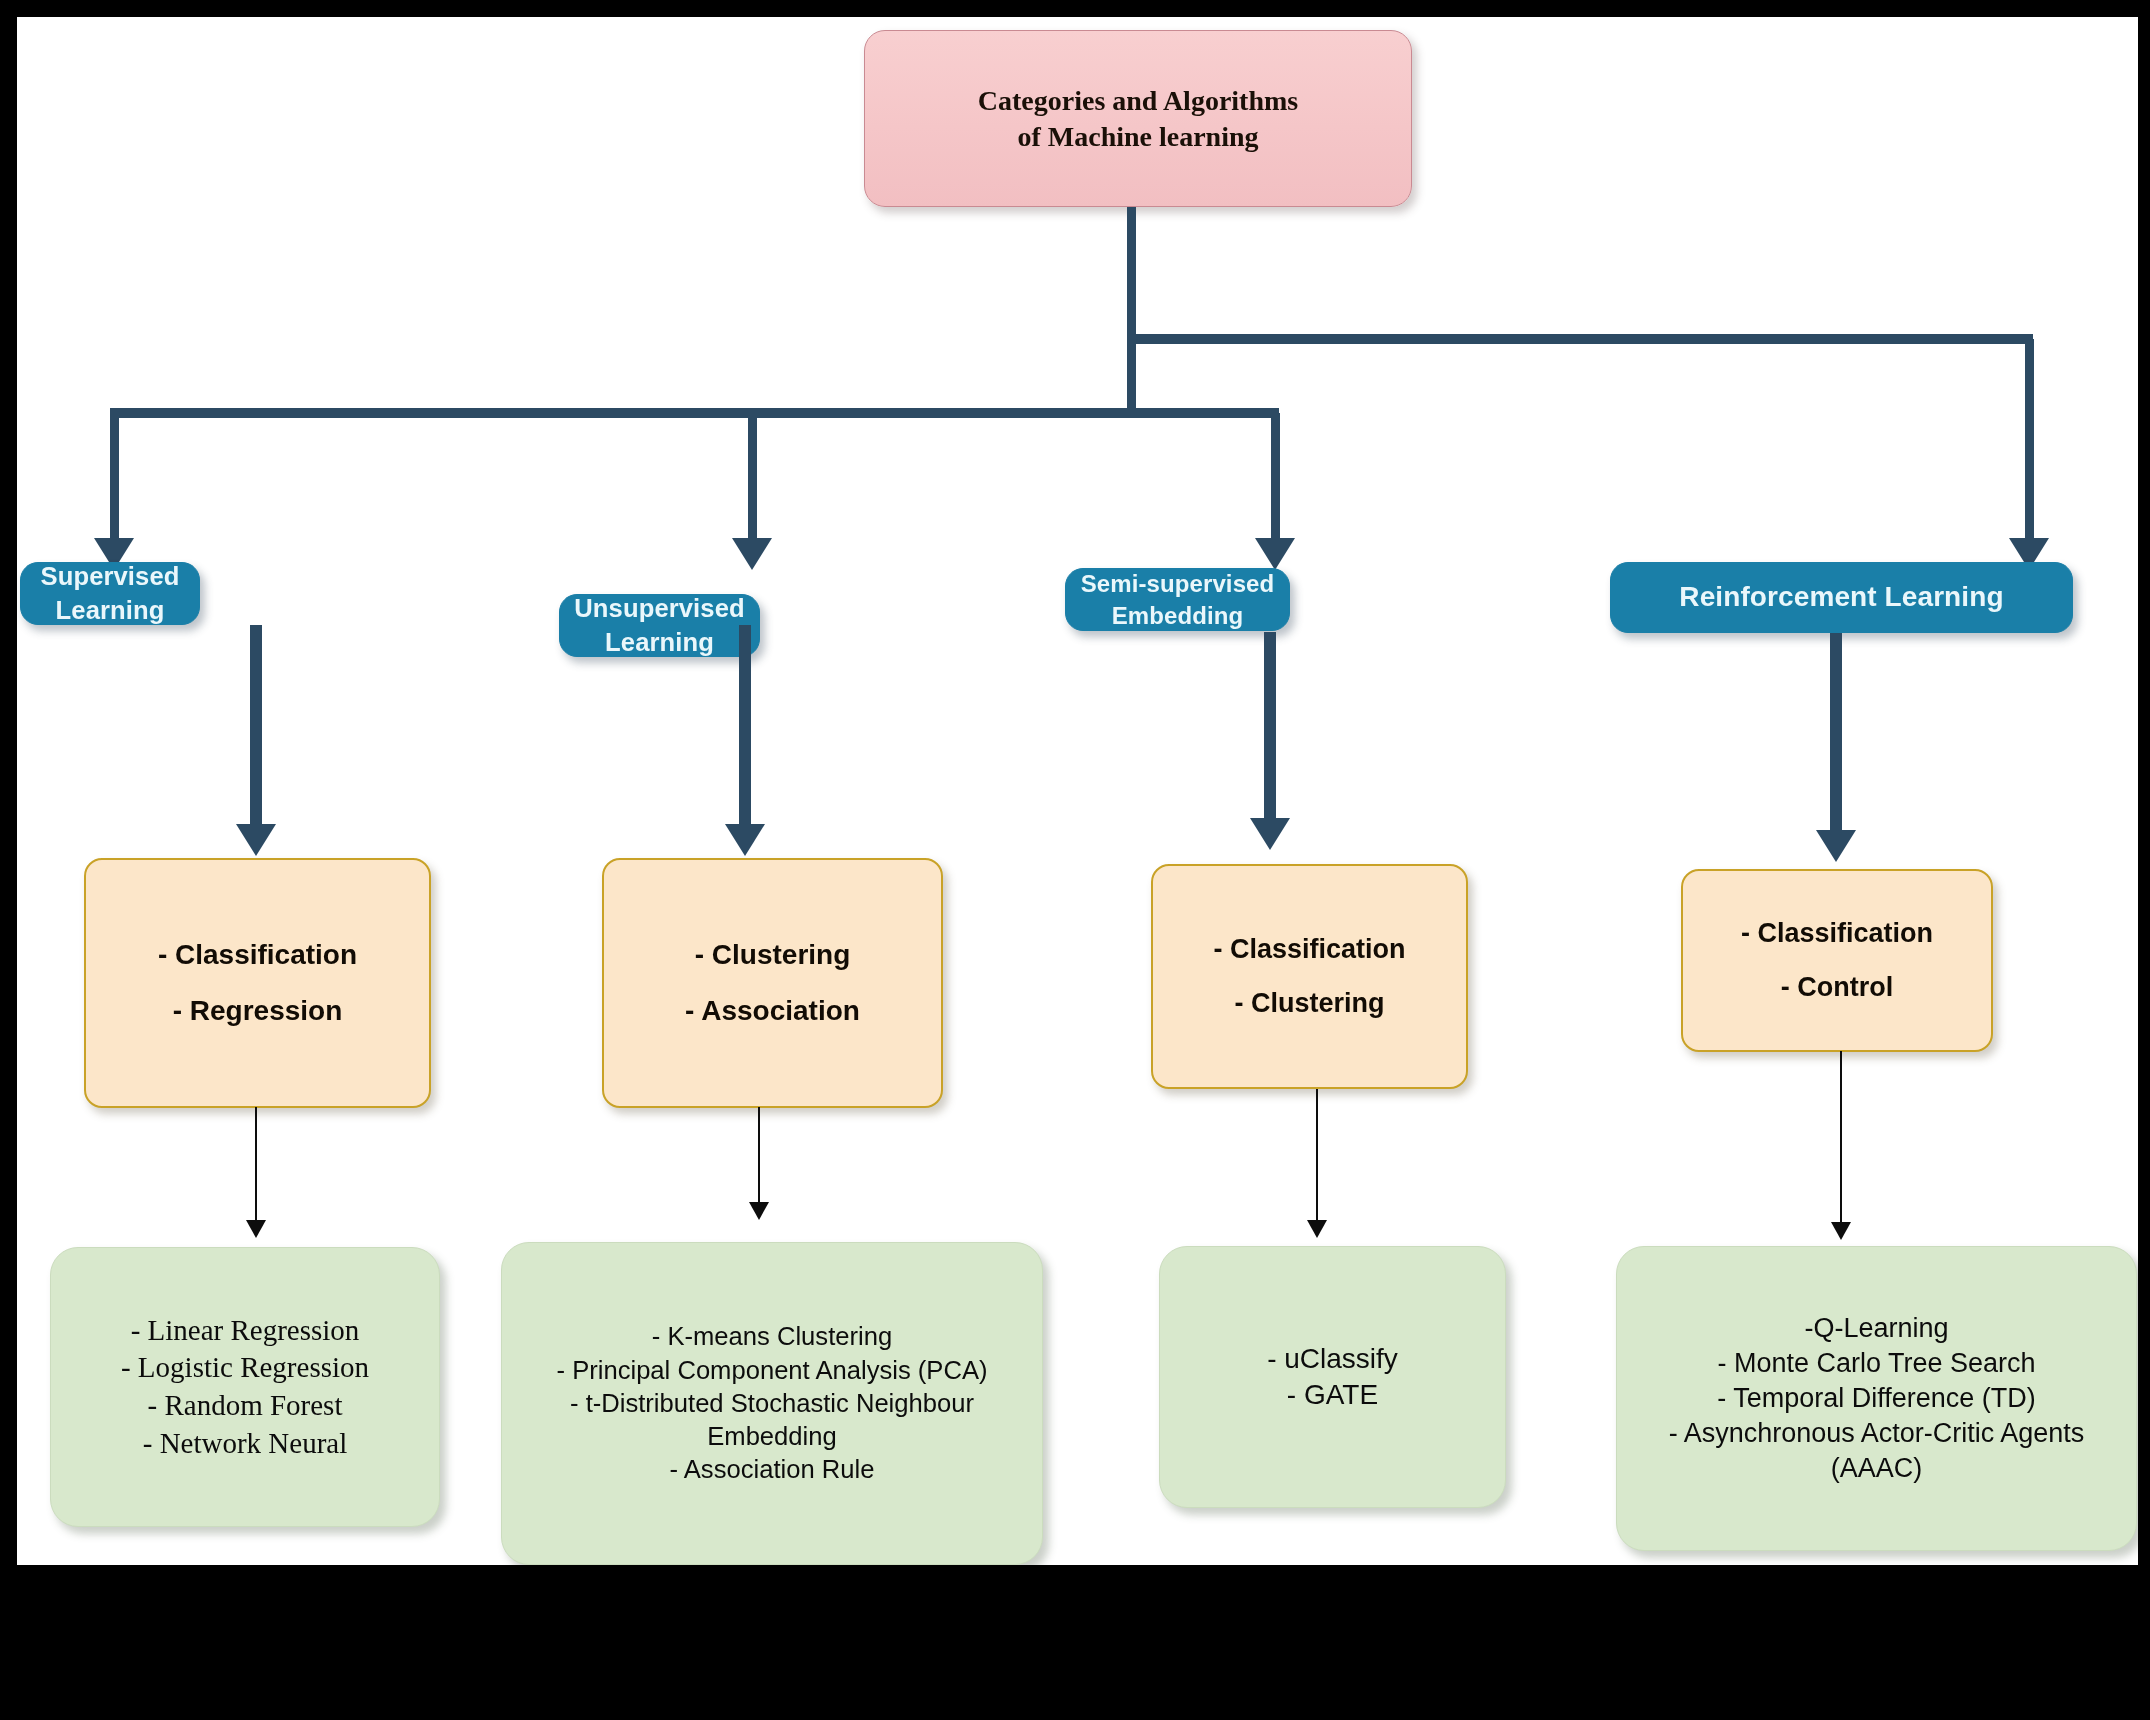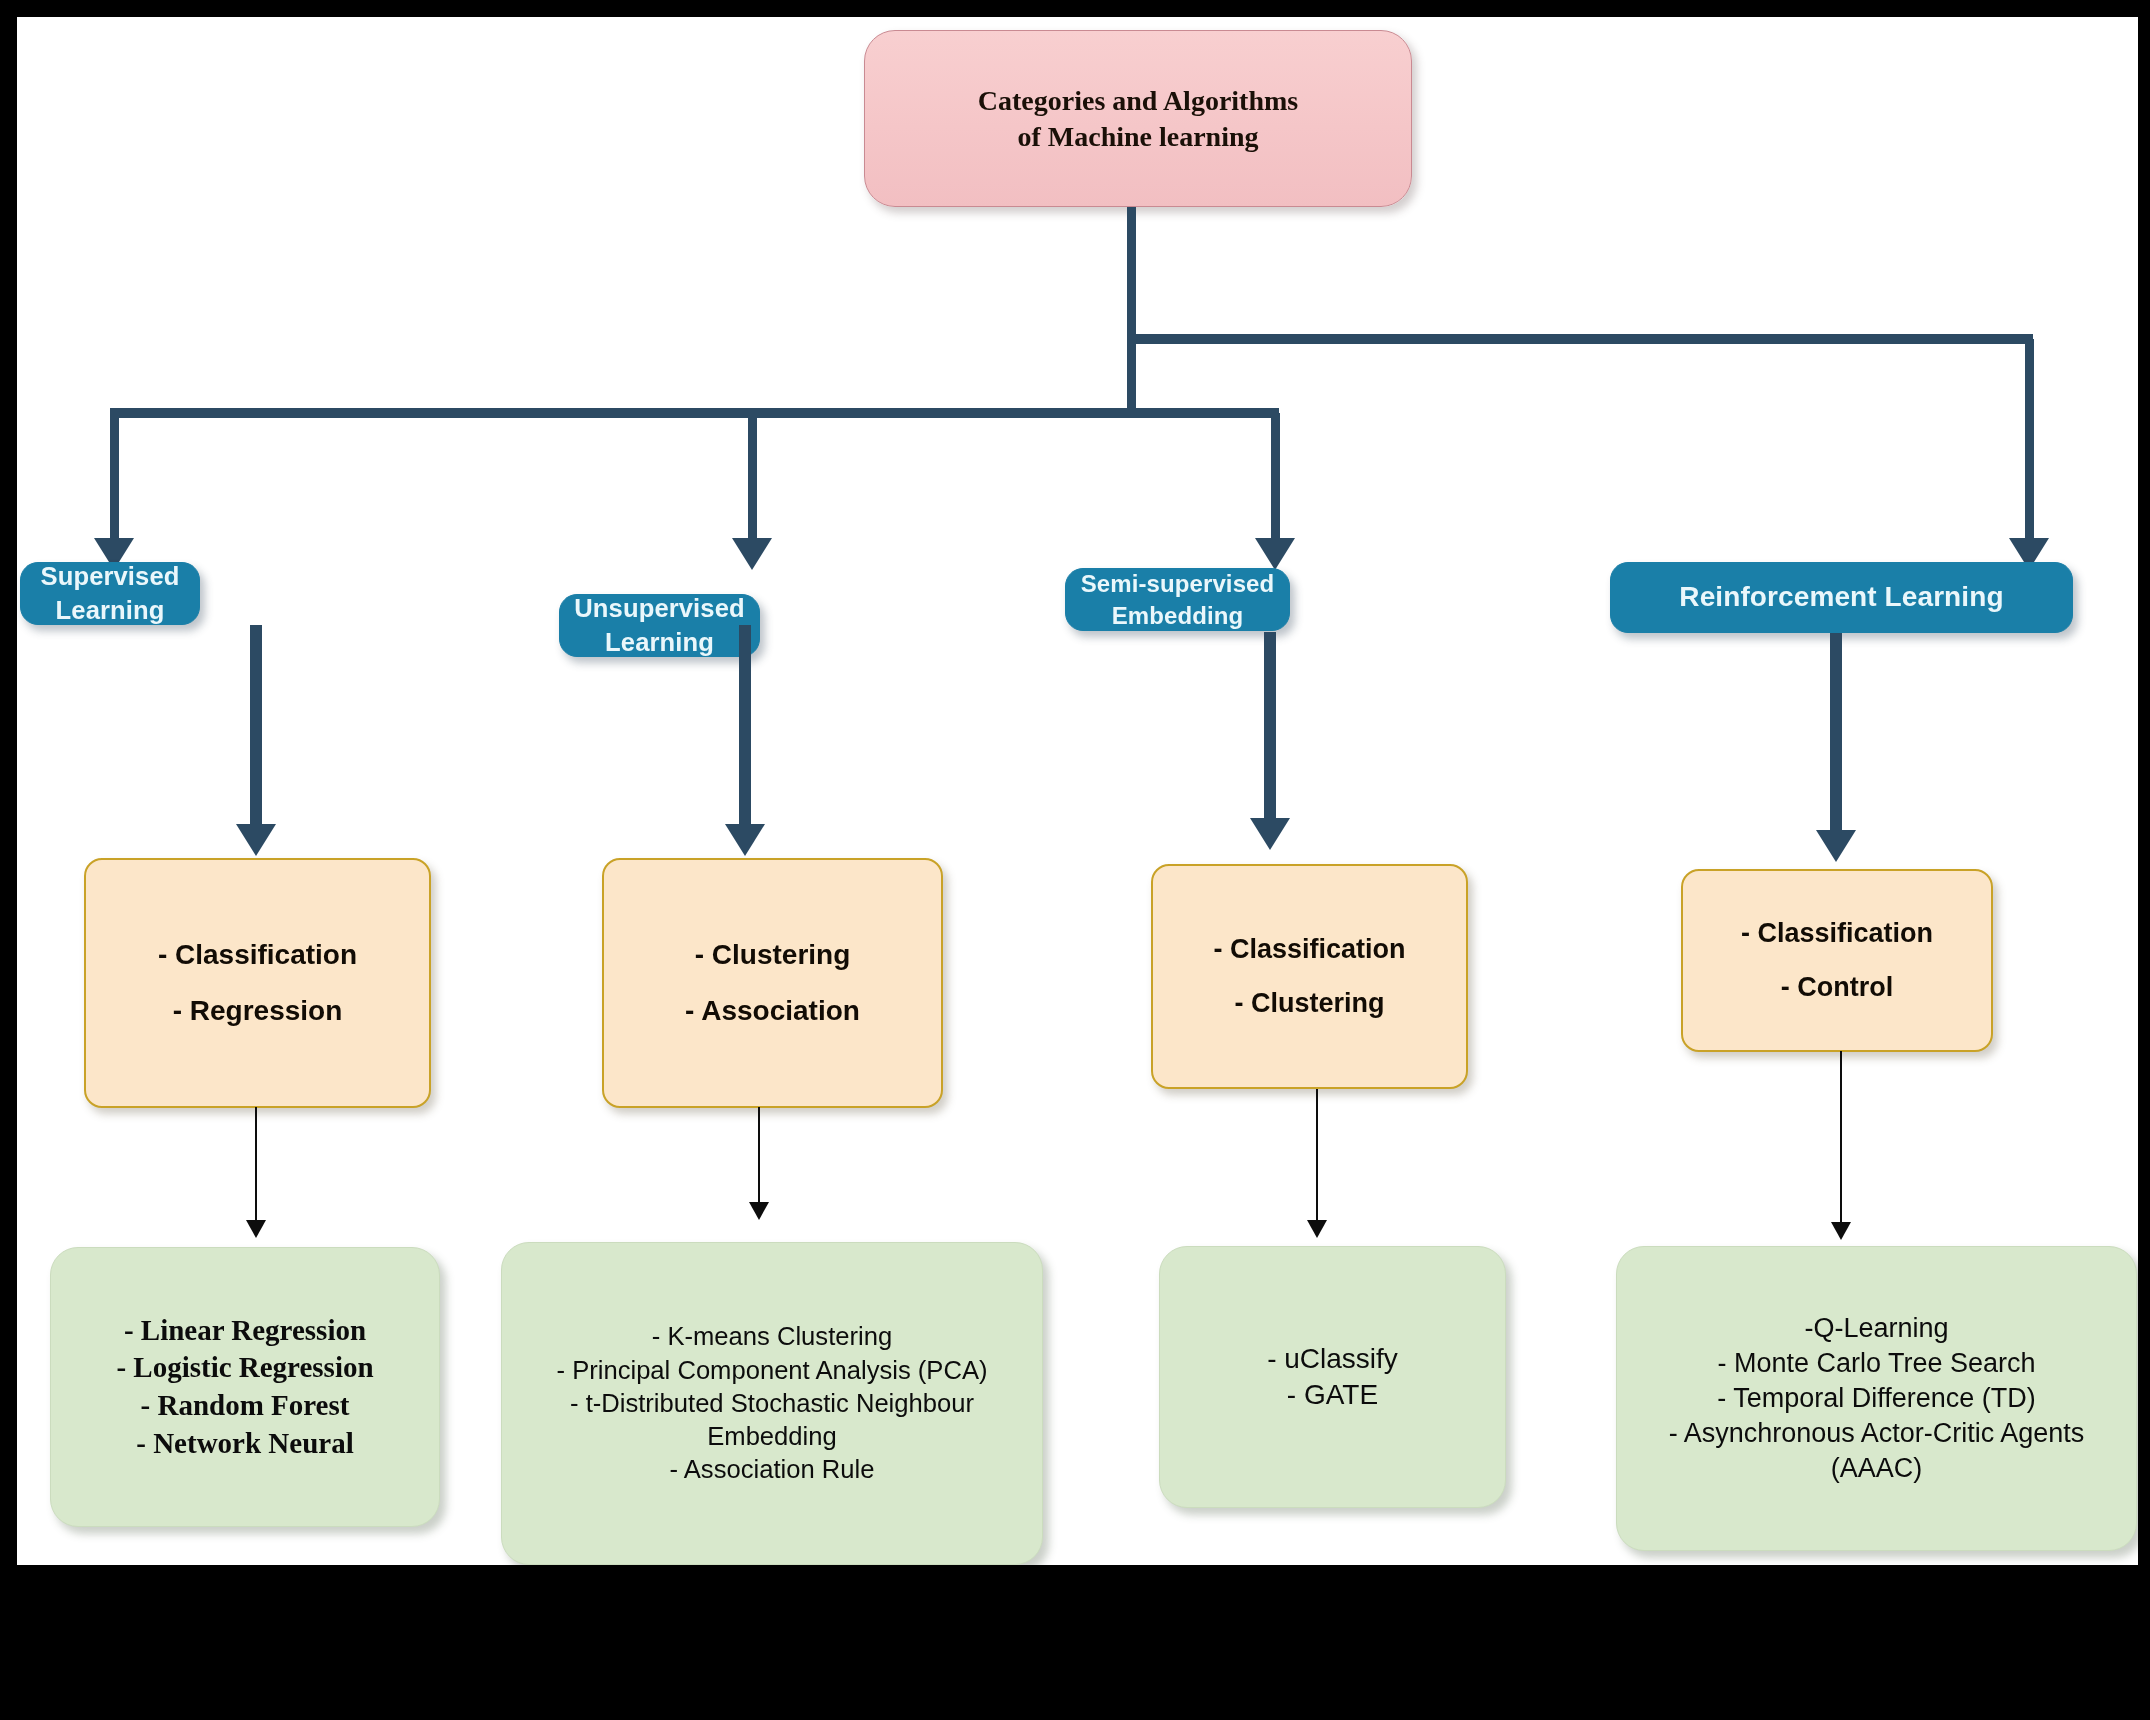--- a/index.html
+++ b/index.html
@@ -19,21 +19,21 @@
   }
   
   .node{
     position:absolute;
     box-sizing:border-box;
     display:flex;
     flex-direction:column;
     align-items:center;
     justify-content:center;
     text-align:center;
-    border-radius:31px;
+    border-radius:21px;
     line-height:1.30;
   }
   
   .node.root{
     background:linear-gradient(180deg,#f8cfd0 0%,#f5c6c8 55%,#f2bfc2 100%);
     border:1.8px solid #c98a92;
     color:#1a1008;
     font-family:"Liberation Serif", serif;
     font-weight:bold;
     box-shadow:4.3px 5.5px 8px rgba(80,60,60,0.25);
@@ -61,21 +61,21 @@
   
   .node.green{
     background:#d8e8cc;
     border:1.2px solid #cbdcbe;
     color:#0c0c0c;
     border-radius:28px;
     box-shadow:5.5px 6.7px 9px rgba(70,85,60,0.28);
   }
   .node.green.serif{
     font-family:"Liberation Serif", serif;
-    font-weight:bold;
+    font-weight:normal;
   }
   .node.green .line{white-space:nowrap;}
   .node.green.wrap .line{white-space:normal;}
 
   
   .vline{position:absolute;background:#2c4a63;}
   .hline{position:absolute;background:#2c4a63;}
   .thinline{position:absolute;background:#0d0d0d;width:2.4px;}
   
   .arrow-big{

